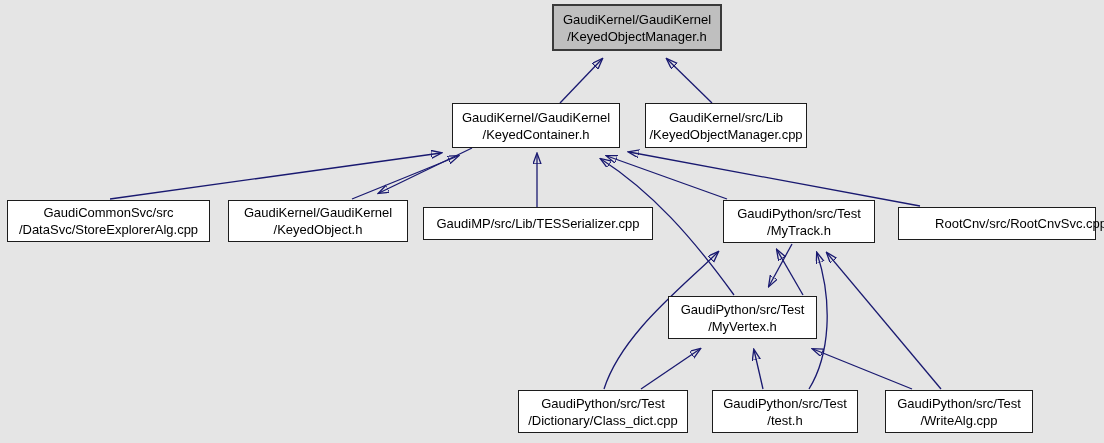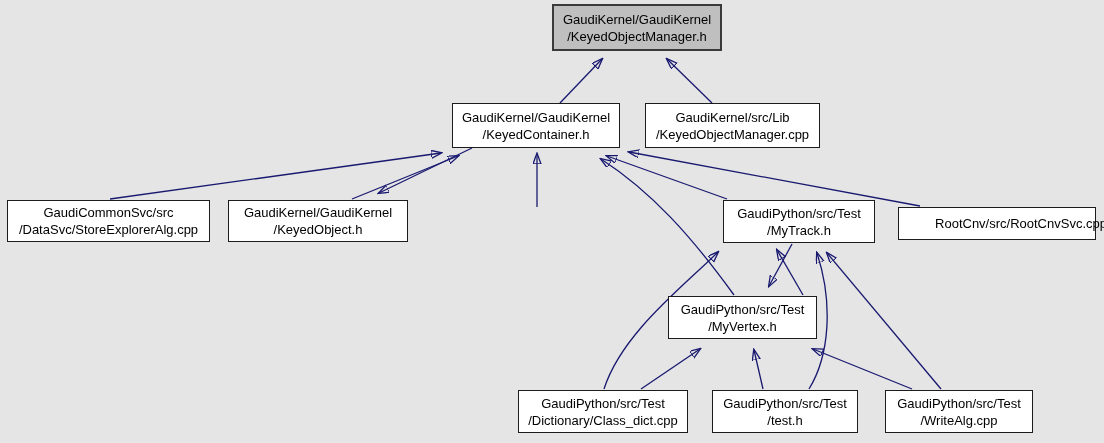--- a/index.html
+++ b/index.html
@@ -59,29 +59,30 @@
     <path d="M809,389 C830,355 833,302 817,253" marker-end="url(#arr)" stroke="#191970"></path>
     <path d="M941,389 L827,253" marker-end="url(#arr)" stroke="#191970"></path>
   </svg>
 
   <div class="node current" style="left:552px;top:4px;width:170px;height:47px;">GaudiKernel/GaudiKernel
 /KeyedObjectManager.h</div>
 
   <div class="node" style="left:452px;top:103px;width:168px;height:45px;">GaudiKernel/GaudiKernel
 /KeyedContainer.h</div>
 
-  <div class="node" style="left:645px;top:103px;width:175px;height:45px;">GaudiKernel/src/Lib
+  <div class="node" style="left:645px;top:103px;width:162px;height:45px;">GaudiKernel/src/Lib
 /KeyedObjectManager.cpp</div>
 
   <div class="node" style="left:7px;top:200px;width:203px;height:42px;">GaudiCommonSvc/src
 /DataSvc/StoreExplorerAlg.cpp</div>
 
   <div class="node" style="left:228px;top:200px;width:180px;height:42px;">GaudiKernel/GaudiKernel
 /KeyedObject.h</div>
 
+  <div class="node" style="left:423px;top:207px;width:230px;height:33px;">GaudiMP/src/Lib/TESSerializer.cpp</div>
 
   <div class="node" style="left:723px;top:200px;width:152px;height:43px;">GaudiPython/src/Test
 /MyTrack.h</div>
 
   <div class="node" style="left:898px;top:207px;width:198px;height:33px;padding-left:48px;">RootCnv/src/RootCnvSvc.cpp</div>
 
   <div class="node" style="left:668px;top:296px;width:149px;height:43px;">GaudiPython/src/Test
 /MyVertex.h</div>
 
   <div class="node" style="left:518px;top:390px;width:170px;height:43px;">GaudiPython/src/Test

